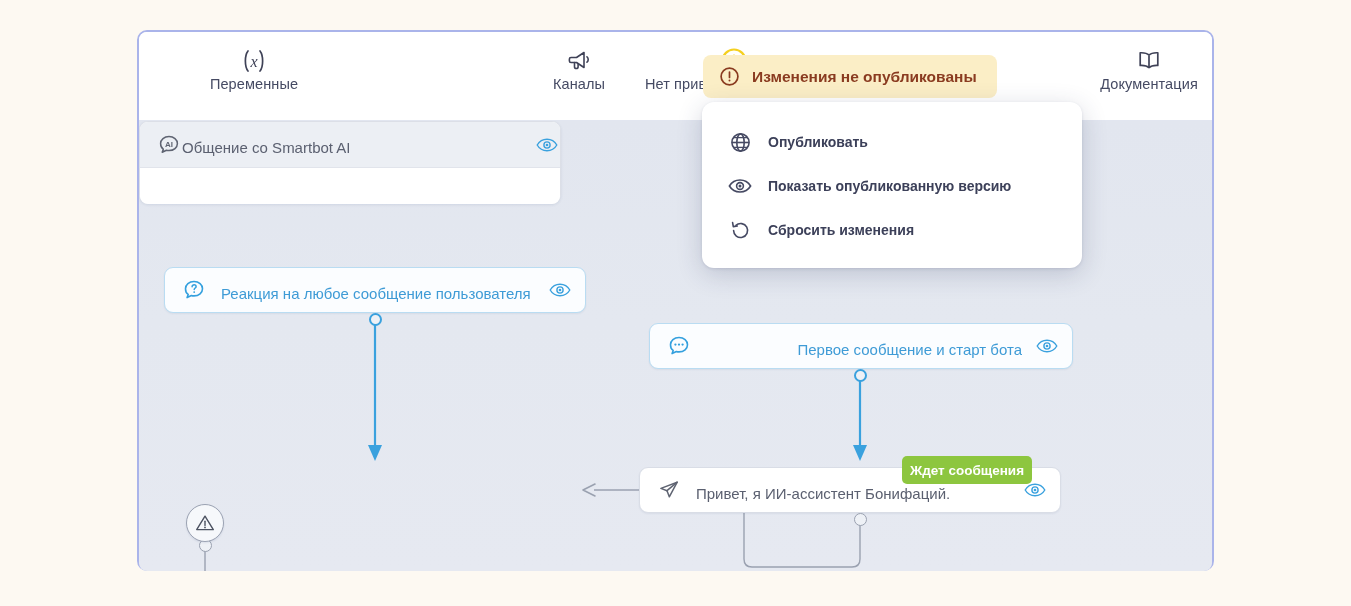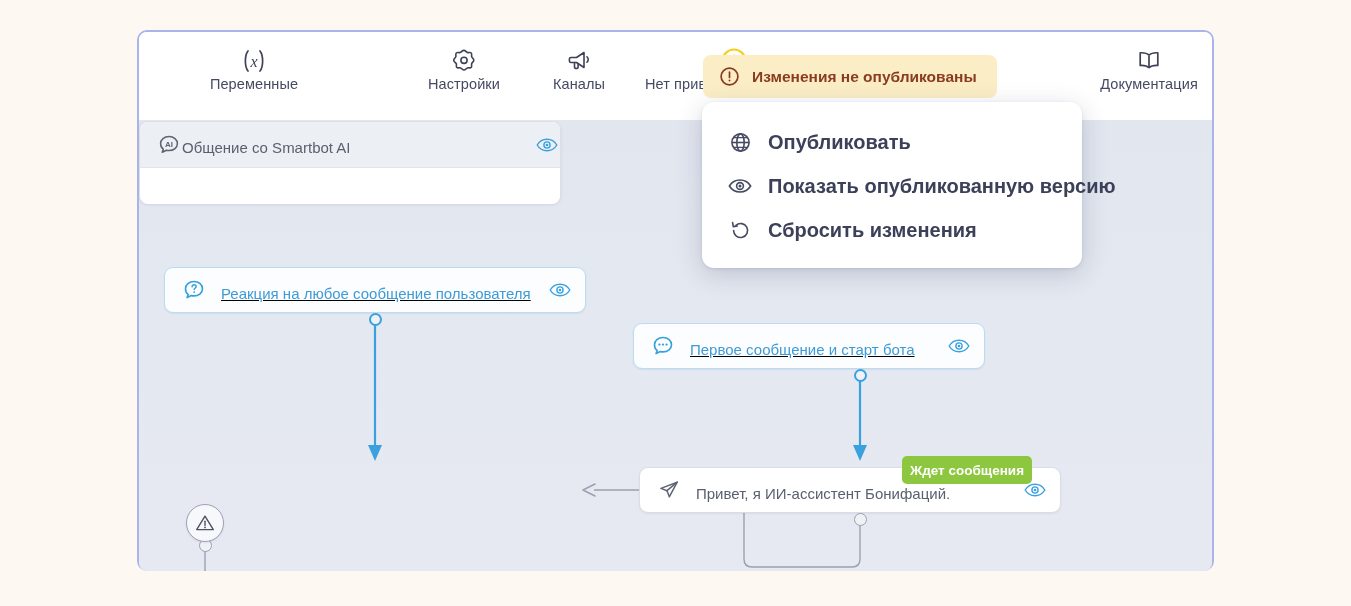--- a/index.html
+++ b/index.html
@@ -94,21 +94,21 @@
     padding: 18px 0 16px 0;
     z-index: 40;
   }
   .dd-item {
     display: flex; align-items: center;
     gap: 16px;
     padding: 10px 26px;
     cursor: pointer;
   }
   .dd-ic { width: 24px; height: 24px; color: #464a63; display:flex; align-items:center; justify-content:center; flex: 0 0 24px;}
-  .dd-label { font-size: 20px; font-weight: bold; color: #3c4059; white-space: nowrap; }
+  .dd-label { font-size: 14px; font-weight: bold; color: #3c4059; white-space: nowrap; }
 
   
   .canvas {
     position: absolute;
     left: 0; top: 89px;
     width: 100%; height: 450px;
     background: linear-gradient(180deg,#e2e6ef 0%, #e4e8f0 45%, #e6e9f1 100%);
     border-radius: 0 0 8px 8px;
     overflow: hidden;
     z-index: 10;
@@ -136,21 +136,20 @@
     overflow: hidden;
     margin-top: 6px;
   }
   .node-eye { flex: 0 0 22px; display: flex; align-items:center; justify-content:center; cursor:pointer; }
 
   
   .node.blue {
     border: 1px solid #b9dcf2;
     background: #fbfdff;
     box-shadow: 0 1px 2px rgba(30,60,110,.07);
-    text-decoration: underline;
   }
   .node.blue .node-title { color: #3e9bd6; }
   .node.blue .node-ic { color: #34a0de; }
 
   
   .node.plain {
     border: 1px solid #d9dde6;
     background: #ffffff;
     box-shadow: 0 1px 2px rgba(30,60,110,.07);
   }
@@ -172,21 +171,21 @@
     background: #eceff4;
     border-radius: 8px 8px 0 0;
     border-bottom: 1px solid #e1e4eb;
     display:flex; align-items:center; 
     padding: 0 2px 0 16px;
   }
   #node-ai .ai-head .node-title { color: #5b6070; font-size: 15px; }
   #node-ai .ai-body { height: 36px; background: #fff; border-radius: 0 0 8px 8px;}
 
   #node-trigger-any { left: 25px; top: 146px;  width: 422px; height: 46px; }
-  #node-first-msg   { left: 494px; top: 202px; width: 352px; height: 46px; }
+  #node-first-msg   { left: 510px; top: 202px; width: 424px; height: 46px; text-align: right; }
   #node-send        { left: 500px; top: 346px; width: 422px; height: 46px; }
 
   
   .warn-badge {
     position: absolute;
     left: 47px; top: 383px;
     width: 38px; height: 38px;
     border-radius: 50%;
     background: #f6f8fb;
     border: 1px solid #9ba2b2;
@@ -235,29 +234,20 @@
         <span class="tool-icon">
           <svg width="30" height="26" viewBox="0 0 30 26" fill="none">
             <path d="M9 3 C5.5 7.5 5.5 18.5 9 23" stroke="#3f4257" stroke-width="1.7" stroke-linecap="round" fill="none"></path>
             <path d="M21 3 C24.5 7.5 24.5 18.5 21 23" stroke="#3f4257" stroke-width="1.7" stroke-linecap="round" fill="none"></path>
             <text x="15" y="18.5" font-family="Liberation Serif, serif" font-style="italic" font-size="16" fill="#3f4257" text-anchor="middle">x</text>
           </svg>
         </span>
         <span class="tool-label">Переменные</span>
       </div>
 
-      <div class="tool-item" id="tool-settings">
-        <span class="tool-icon">
-          <svg width="26" height="26" viewBox="0 0 26 26" fill="none">
-            <path d="M13 2.4c1.5 0 2 1.6 3.4 2.1 1.4.5 2.7-.6 3.8.5s0 2.4.5 3.8c.5 1.4 2.1 1.9 2.1 3.4s-1.6 2-2.1 3.4c-.5 1.4.6 2.7-.5 3.8s-2.4 0-3.8.5c-1.4.5-1.9 2.1-3.4 2.1s-2-1.6-3.4-2.1c-1.4-.5-2.7.6-3.8-.5s0-2.4-.5-3.8C4.3 14.2 2.7 13.7 2.7 12.2s1.6-2 2.1-3.4c.5-1.4-.6-2.7.5-3.8s2.4 0 3.8-.5C10.5 4 11 2.4 13 2.4z" stroke="#3f4257" stroke-width="1.6" fill="none" stroke-linejoin="round"></path>
-            <circle cx="13" cy="12.3" r="3.1" stroke="#3f4257" stroke-width="1.6" fill="none"></circle>
-          </svg>
-        </span>
-        <span class="tool-label">Настройки</span>
-      </div>
 
       <div class="tool-item" id="tool-channels">
         <span class="tool-icon">
           <svg width="26" height="26" viewBox="0 0 26 26" fill="none">
             <path d="M5 9.5h5.5L18 4.5v15l-7.5-5H5a1.6 1.6 0 0 1-1.6-1.6v-1.8A1.6 1.6 0 0 1 5 9.5z" stroke="#3f4257" stroke-width="1.6" fill="none" stroke-linejoin="round"></path>
             <path d="M8.5 14.5v4.2a1.8 1.8 0 0 0 3.6 0v-2.4" stroke="#3f4257" stroke-width="1.6" fill="none" stroke-linecap="round"></path>
             <path d="M21 8.8c1.6 1.2 1.6 4.2 0 5.4" stroke="#3f4257" stroke-width="1.6" fill="none" stroke-linecap="round"></path>
           </svg>
         </span>
         <span class="tool-label">Каналы</span>

